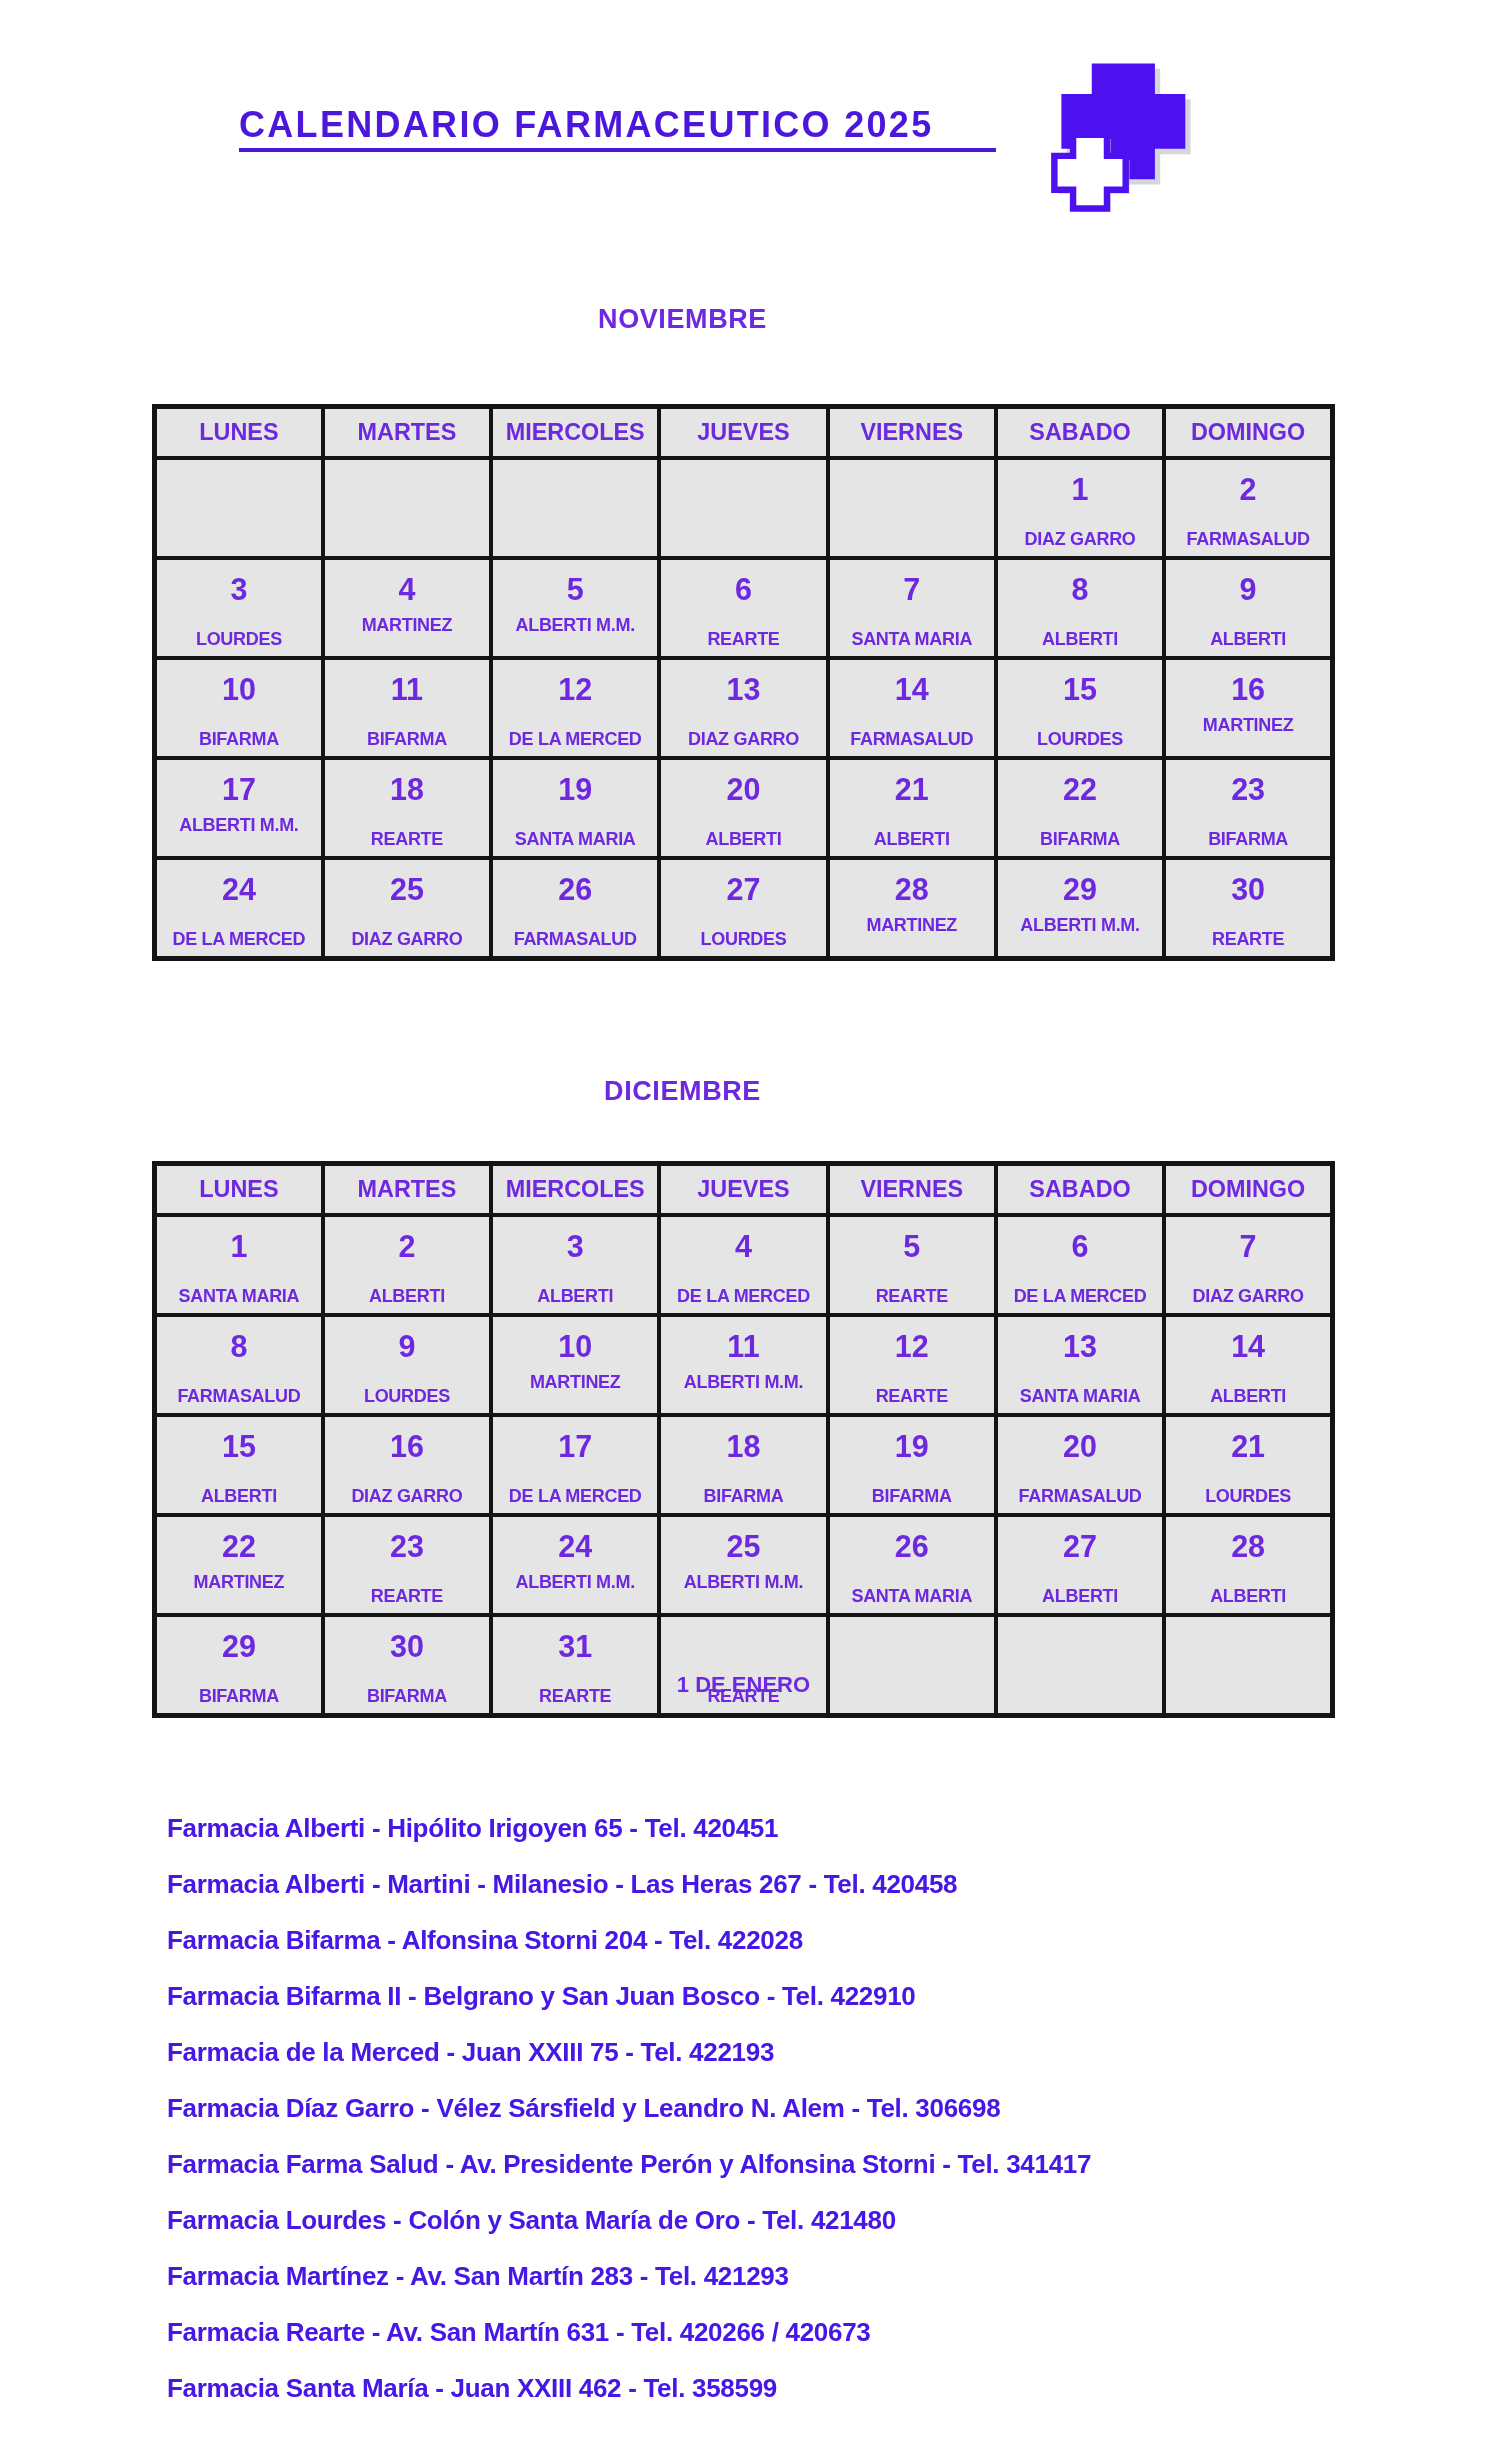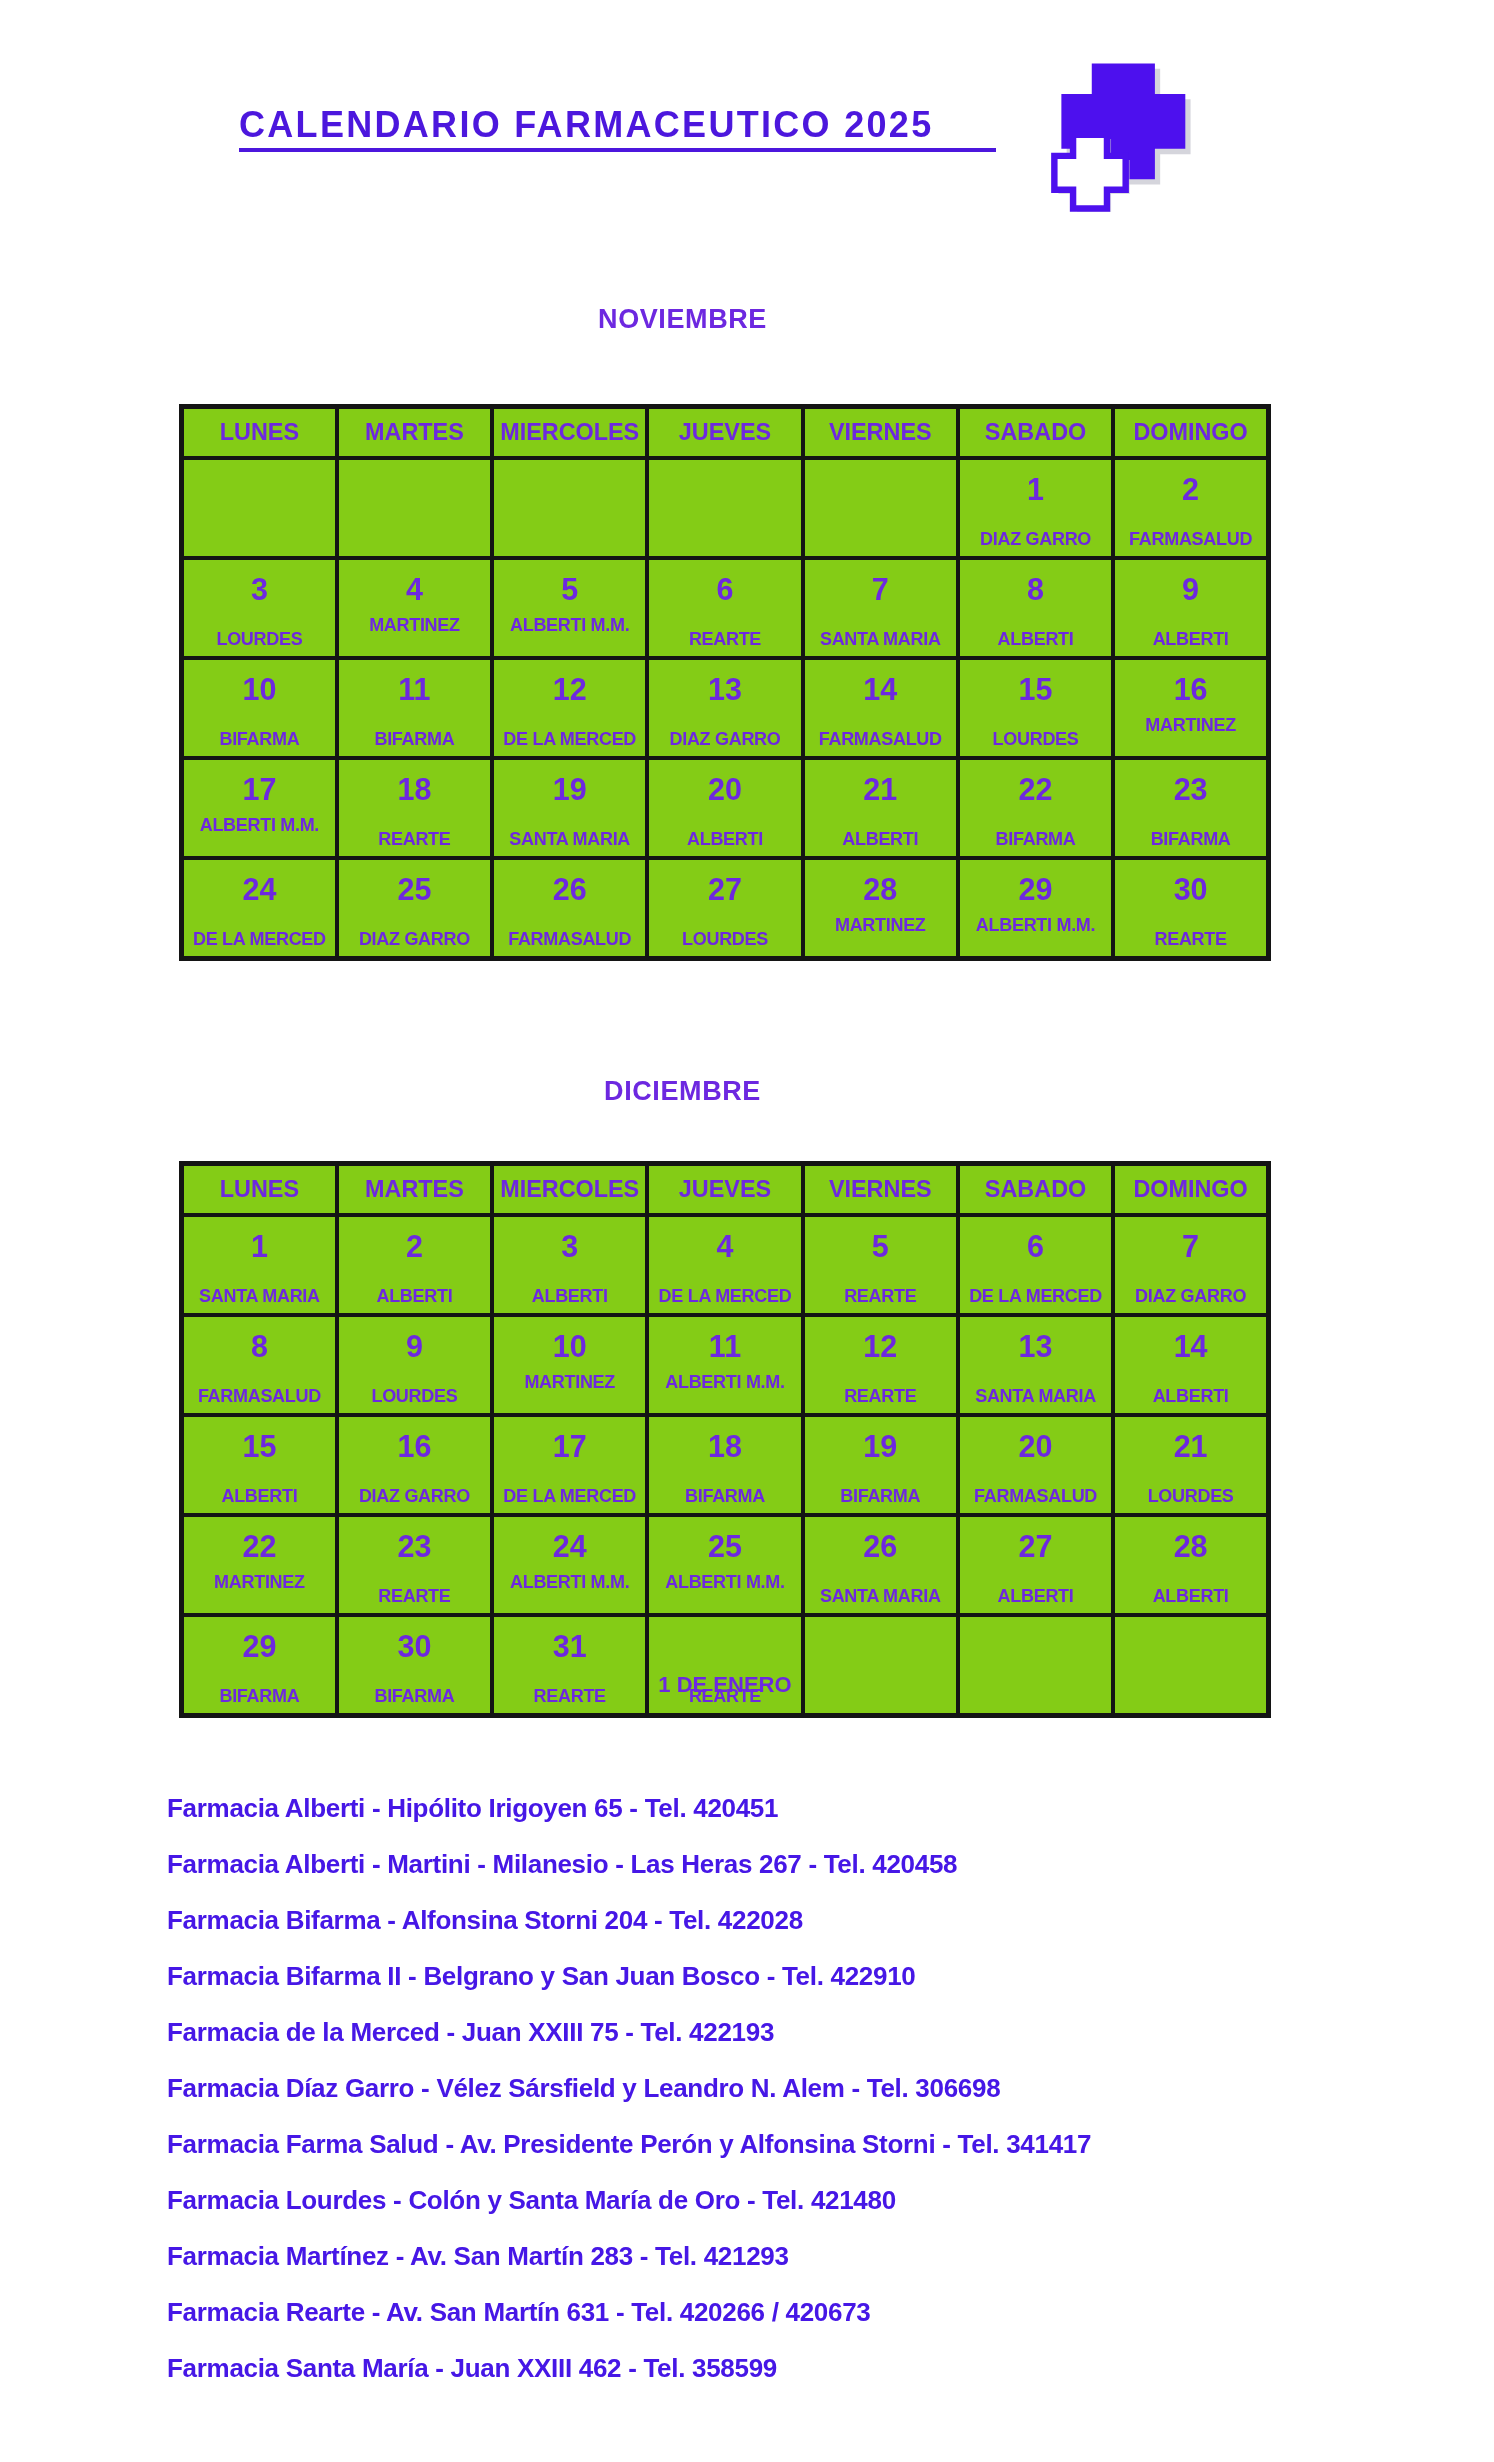--- a/index.html
+++ b/index.html
@@ -32,23 +32,23 @@
   
   .month-title{
     position:absolute;left:168px;width:1029px;text-align:center;
     font-size:27px;font-weight:bold;color:var(--calendar-color);
     letter-spacing:0.6px;
   }
   #month-title-0{top:304px;}
   #month-title-1{top:1076px;}
 
   table.cal{
-    position:absolute;left:179px;width:1092px;
+    position:absolute;left:152px;width:1183px;
     border-collapse:collapse;table-layout:fixed;
-    background:#84cc16;border:5.9px solid var(--border-color);
+    background:#e5e5e5;border:5.9px solid var(--border-color);
   }
   #cal-0{top:404px;}
   #cal-1{top:1161px;}
   .cal th{
     height:47px;border:4.1px solid var(--border-color);
     font-size:23.4px;font-weight:bold;color:var(--calendar-color);
     text-align:center;letter-spacing:0px;padding:0;
   }
   .cal td{
     height:96px;border:4.1px solid var(--border-color);
@@ -64,21 +64,21 @@
     font-size:18px;font-weight:bold;color:var(--calendar-color);
     letter-spacing:-0.3px;white-space:nowrap;
   }
   .cal td .ph.raised{bottom:20px;}
 
   
   .pharm-list{position:absolute;left:167px;top:1795px;}
   .pharm-list .line{
     font-size:26px;line-height:26px;font-weight:bold;
     color:var(--list-color);margin-bottom:30px;
-    letter-spacing:-0.3px;white-space:nowrap;
+    letter-spacing:-0.3px;white-space:nowrap;margin-top:20px;
   }
 </style>
 </head>
 <body>
 
 <div class="page">
 
   <div class="main-title">CALENDARIO FARMACEUTICO 2025</div>
 
   <svg class="logo" viewBox="0 0 252 272" aria-hidden="true">

